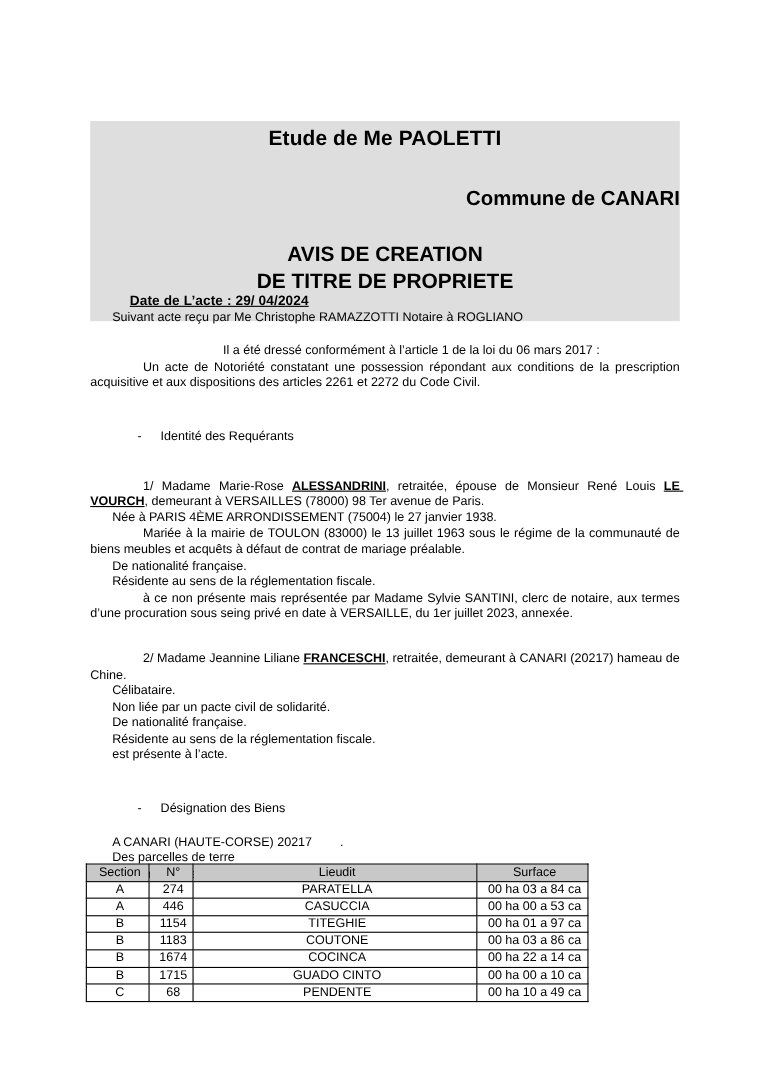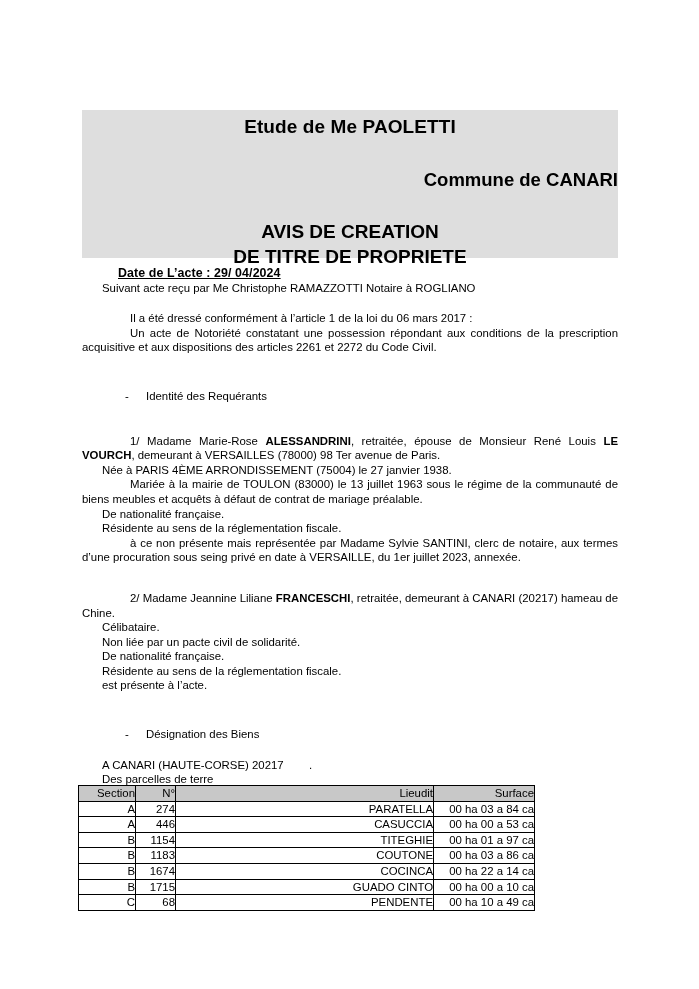--- a/index.html
+++ b/index.html
@@ -17,21 +17,21 @@
   .page {
     position: absolute;
     left: 0; top: 0;
     width: 699px; height: 989px;
     background: #fff;
   }
   
   .banner {
     position: absolute;
     left: 82px; top: 110px;
-    width: 536px; height: 148px;
+    width: 536px; height: 182px;
     background: #dedede;
     text-align: center;
     padding-top: 6px;
   }
   .banner h1 {
     margin: 0;
     font-size: 19px;
     font-weight: bold;
     letter-spacing: 0.1px;
     line-height: 1.2;
@@ -62,50 +62,50 @@
   .l-date {
     font-weight: bold;
     font-size: 12.4px;
     text-decoration: underline;
     margin-left: 36px;
     display: inline-block;
     letter-spacing: 0.1px;
   }
   .line { white-space: pre-wrap; }
   .ind-sm { margin-left: 20px; }
-  .ind-para { text-indent: 48px; }
+  .ind-para { text-indent: 48px; text-align: center; }
   .just { text-align: justify; text-justify: inter-word; }
   .spacer-16 { height: 16px; }
   .spacer-26 { height: 26px; }
   .spacer-30 { height: 30px; }
   .spacer-34 { height: 34px; }
   .bullet-row {
     margin-left: 43px;
     display: flex;
   }
   .bullet-dash { width: 21px; flex: 0 0 21px; }
-  b { font-weight: bold; }
+  b { font-weight: bold; text-decoration: underline; }
   
   .cadastre-wrap {
     position: absolute;
     left: 78px; top: 785px;
     width: 456px;
   }
   table.cadastre {
     border-collapse: collapse;
     width: 456px;
     font-size: 11.4px;
     table-layout: fixed;
   }
   table.cadastre th, table.cadastre td {
     border: 1px solid #000;
     padding: 0 0 0 4px;
     height: 14.6px;
     line-height: 14.6px;
-    text-align: right;
+    text-align: center;
     font-weight: normal;
     overflow: hidden;
     white-space: nowrap;
   }
   table.cadastre thead th {
     background: #c8c8c8;
   }
   .col-section { width: 57px; }
   .col-num     { width: 40px; }
   .col-lieudit { width: 258px; }

